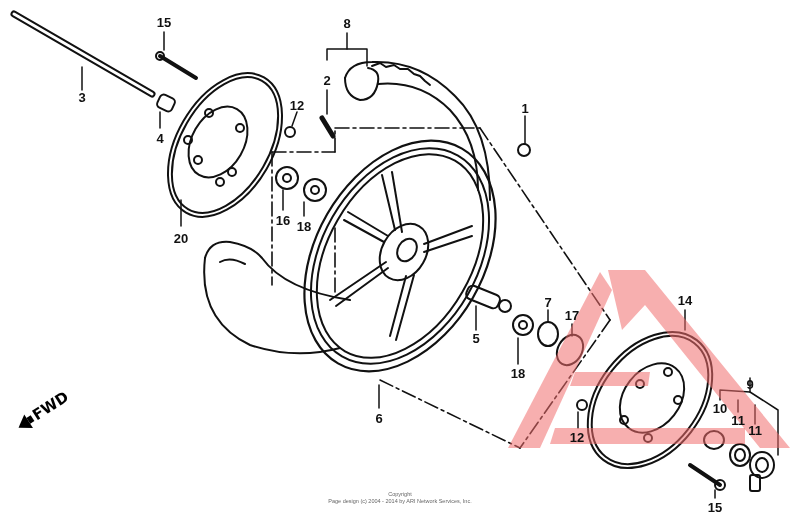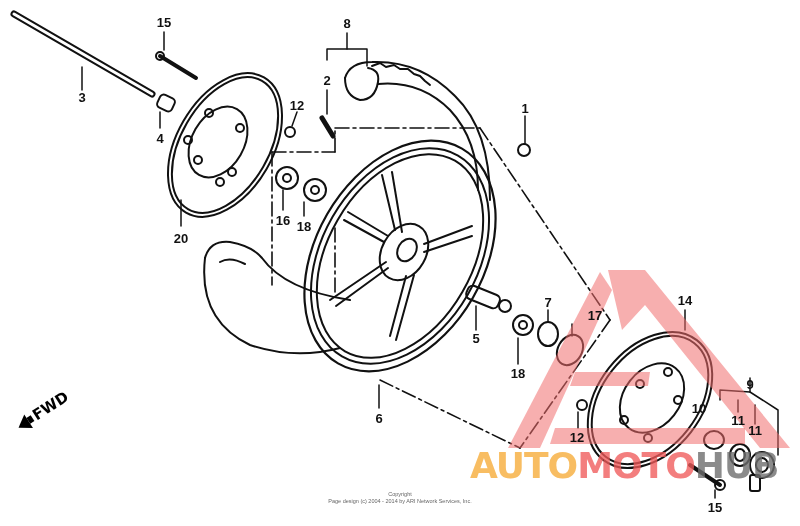--- a/index.html
+++ b/index.html
@@ -179,33 +179,30 @@
     <span class="callout" style="left:160px;top:138px;">4</span>
     <span class="callout" style="left:181px;top:238px;">20</span>
     <span class="callout" style="left:347px;top:23px;">8</span>
     <span class="callout" style="left:327px;top:80px;">2</span>
     <span class="callout" style="left:297px;top:105px;">12</span>
     <span class="callout" style="left:283px;top:220px;text-align:center;">16</span>
     <span class="callout" style="left:304px;top:226px;">18</span>
     <span class="callout" style="left:525px;top:108px;">1</span>
     <span class="callout" style="left:476px;top:338px;">5</span>
     <span class="callout" style="left:548px;top:302px;">7</span>
-    <span class="callout" style="left:595px;top:315px;text-align:center;">17</span>
+    <span class="callout" style="left:572px;top:315px;text-align:center;">17</span>
     <span class="callout" style="left:518px;top:373px;">18</span>
     <span class="callout" style="left:685px;top:300px;text-align:right;">14</span>
     <span class="callout" style="left:379px;top:418px;">6</span>
     <span class="callout" style="left:577px;top:437px;">12</span>
     <span class="callout" style="left:750px;top:384px;">9</span>
-    <span class="callout" style="left:699px;top:408px;">10</span>
+    <span class="callout" style="left:720px;top:408px;">10</span>
     <span class="callout" style="left:738px;top:420px;">11</span>
     <span class="callout" style="left:755px;top:430px;">11</span>
     <span class="callout" style="left:715px;top:507px;">15</span>
   </div>
 
-  <div class="watermark-text">
-    <span class="wm-auto">AUTO</span><span class="wm-moto">MOTO</span><span class="wm-hub">HUB</span>
-  </div>
 
   <div class="copyright">
     <div>Copyright</div>
     <div>Page design (c) 2004 - 2014 by ARI Network Services, Inc.</div>
   </div>
 </div>
 
 </body></html>

